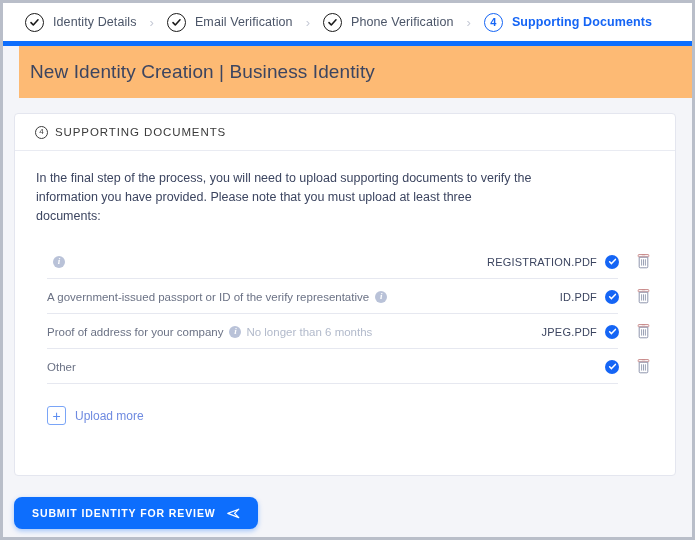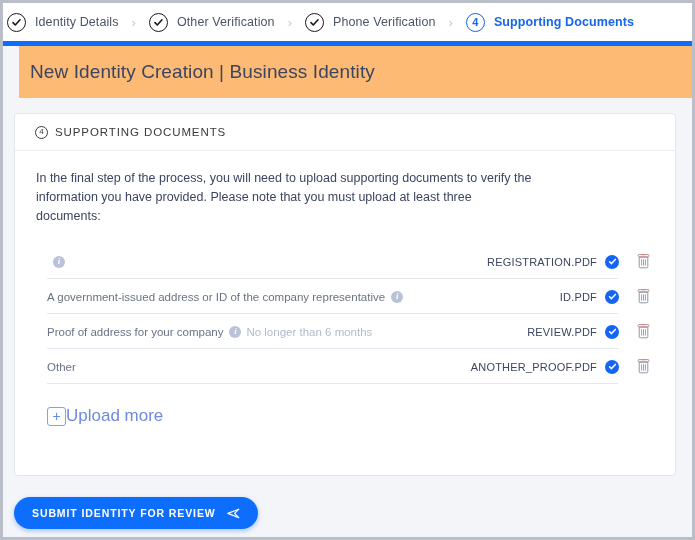--- a/index.html
+++ b/index.html
@@ -19,21 +19,21 @@
   }
 
   
   #stepper {
     position: absolute;
     left: 0; top: 0;
     width: 689px; height: 38px;
     background: #ffffff;
     display: flex;
     align-items: center;
-    padding-left: 4px;
+    padding-left: 22px;
   }
   .step { display: flex; align-items: center; }
   .step-circle {
     width: 19px; height: 19px;
     border-radius: 50%;
     border: 1.8px solid #1a1a1a;
     display: flex; align-items: center; justify-content: center;
     flex: 0 0 auto;
   }
   .step-circle svg { display: block; }
@@ -204,38 +204,39 @@
   }
   #upload-plus {
     width: 19px; height: 19px;
     border: 1px solid #7aa5f7;
     border-radius: 3px;
     color: #5b8cf0;
     display: flex; align-items: center; justify-content: center;
     font-size: 14px; line-height: 1;
   }
   #upload-more-label {
-    font-size: 17px;
+    margin-left: 9px;
+    font-size: 12px;
     color: #6e8ae0;
   }
 
   
   #footer {
     position: absolute;
     left: 0; top: 473px;
     width: 689px; height: 61px;
     background: #f4f5f9;
   }
   #submit-button {
     position: absolute;
     left: 11px; top: 21px;
     height: 32px;
     padding: 0 18px;
     border: none;
-    border-radius: 16px;
+    border-radius: 8px;
     background: #0d6efd;
     color: #ffffff;
     font-family: "Liberation Sans", sans-serif;
     font-size: 10.5px;
     font-weight: bold;
     letter-spacing: 0.9px;
     display: flex;
     align-items: center;
     cursor: pointer;
     box-shadow: 0 2px 5px rgba(13,110,253,0.35);
@@ -258,21 +259,21 @@
       <span class="step-label">Identity Details</span>
     </div>
     <span class="step-sep">›</span>
 
     <div class="step">
       <span class="step-circle">
         <svg width="11" height="11" viewBox="0 0 11 11">
             <polyline points="2,5.6 4.3,8 9,2.8" fill="none" stroke="#1a1a1a" stroke-width="1.6" stroke-linecap="round" stroke-linejoin="round"></polyline>
           </svg>
       </span>
-      <span class="step-label">Other Verification</span>
+      <span class="step-label">Email Verification</span>
     </div>
     <span class="step-sep">›</span>
 
     <div class="step">
       <span class="step-circle">
         <svg width="11" height="11" viewBox="0 0 11 11">
             <polyline points="2,5.6 4.3,8 9,2.8" fill="none" stroke="#1a1a1a" stroke-width="1.6" stroke-linecap="round" stroke-linejoin="round"></polyline>
           </svg>
       </span>
       <span class="step-label">Phone Verification</span>
@@ -324,21 +325,21 @@
                 <line x1="4.6" y1="5.3" x2="4.6" y2="11.6" stroke="#8f96ad" stroke-width="0.9"></line>
                 <line x1="6.5" y1="5.3" x2="6.5" y2="11.6" stroke="#8f96ad" stroke-width="0.9"></line>
                 <line x1="8.4" y1="5.3" x2="8.4" y2="11.6" stroke="#8f96ad" stroke-width="0.9"></line>
               </svg>
             </span>
           </span>
           <span class="row-line"></span>
         </div>
 
         <div class="doc-row">
-          <span class="doc-label">A government-issued address or ID of the company representative</span>
+          <span class="doc-label">A government-issued passport or ID of the verify representative</span>
           <span class="info-icon">i</span>
           <span class="row-right">
             <span class="file-name">ID.PDF</span>
             <span class="check-icon">
               <svg width="9" height="9" viewBox="0 0 9 9">
                   <polyline points="1.6,4.7 3.5,6.6 7.4,2.4" fill="none" stroke="#ffffff" stroke-width="1.5" stroke-linecap="round" stroke-linejoin="round"></polyline>
                 </svg>
             </span>
             <span class="trash-icon">
               <svg width="13" height="15" viewBox="0 0 13 15">
@@ -352,21 +353,21 @@
             </span>
           </span>
           <span class="row-line"></span>
         </div>
 
         <div class="doc-row">
           <span class="doc-label">Proof of address for your company</span>
           <span class="info-icon">i</span>
           <span class="doc-hint">No longer than 6 months</span>
           <span class="row-right">
-            <span class="file-name">REVIEW.PDF</span>
+            <span class="file-name">JPEG.PDF</span>
             <span class="check-icon">
               <svg width="9" height="9" viewBox="0 0 9 9">
                   <polyline points="1.6,4.7 3.5,6.6 7.4,2.4" fill="none" stroke="#ffffff" stroke-width="1.5" stroke-linecap="round" stroke-linejoin="round"></polyline>
                 </svg>
             </span>
             <span class="trash-icon">
               <svg width="13" height="15" viewBox="0 0 13 15">
                 <rect x="1.2" y="0.6" width="10.6" height="2.2" rx="0.6" fill="none" stroke="#c98b8b" stroke-width="1"></rect>
                 <rect x="4.6" y="0" width="3.8" height="1.2" rx="0.4" fill="#c98b8b"></rect>
                 <path d="M2.2 3.2 h8.6 v9.6 a1 1 0 0 1 -1 1 h-6.6 a1 1 0 0 1 -1 -1 z" fill="none" stroke="#8f96ad" stroke-width="1"></path>
@@ -375,21 +376,20 @@
                 <line x1="8.4" y1="5.3" x2="8.4" y2="11.6" stroke="#8f96ad" stroke-width="0.9"></line>
               </svg>
             </span>
           </span>
           <span class="row-line"></span>
         </div>
 
         <div class="doc-row">
           <span class="doc-label">Other</span>
           <span class="row-right">
-            <span class="file-name">ANOTHER_PROOF.PDF</span>
             <span class="check-icon">
               <svg width="9" height="9" viewBox="0 0 9 9">
                   <polyline points="1.6,4.7 3.5,6.6 7.4,2.4" fill="none" stroke="#ffffff" stroke-width="1.5" stroke-linecap="round" stroke-linejoin="round"></polyline>
                 </svg>
             </span>
             <span class="trash-icon">
               <svg width="13" height="15" viewBox="0 0 13 15">
                 <rect x="1.2" y="0.6" width="10.6" height="2.2" rx="0.6" fill="none" stroke="#c98b8b" stroke-width="1"></rect>
                 <rect x="4.6" y="0" width="3.8" height="1.2" rx="0.4" fill="#c98b8b"></rect>
                 <path d="M2.2 3.2 h8.6 v9.6 a1 1 0 0 1 -1 1 h-6.6 a1 1 0 0 1 -1 -1 z" fill="none" stroke="#8f96ad" stroke-width="1"></path>

